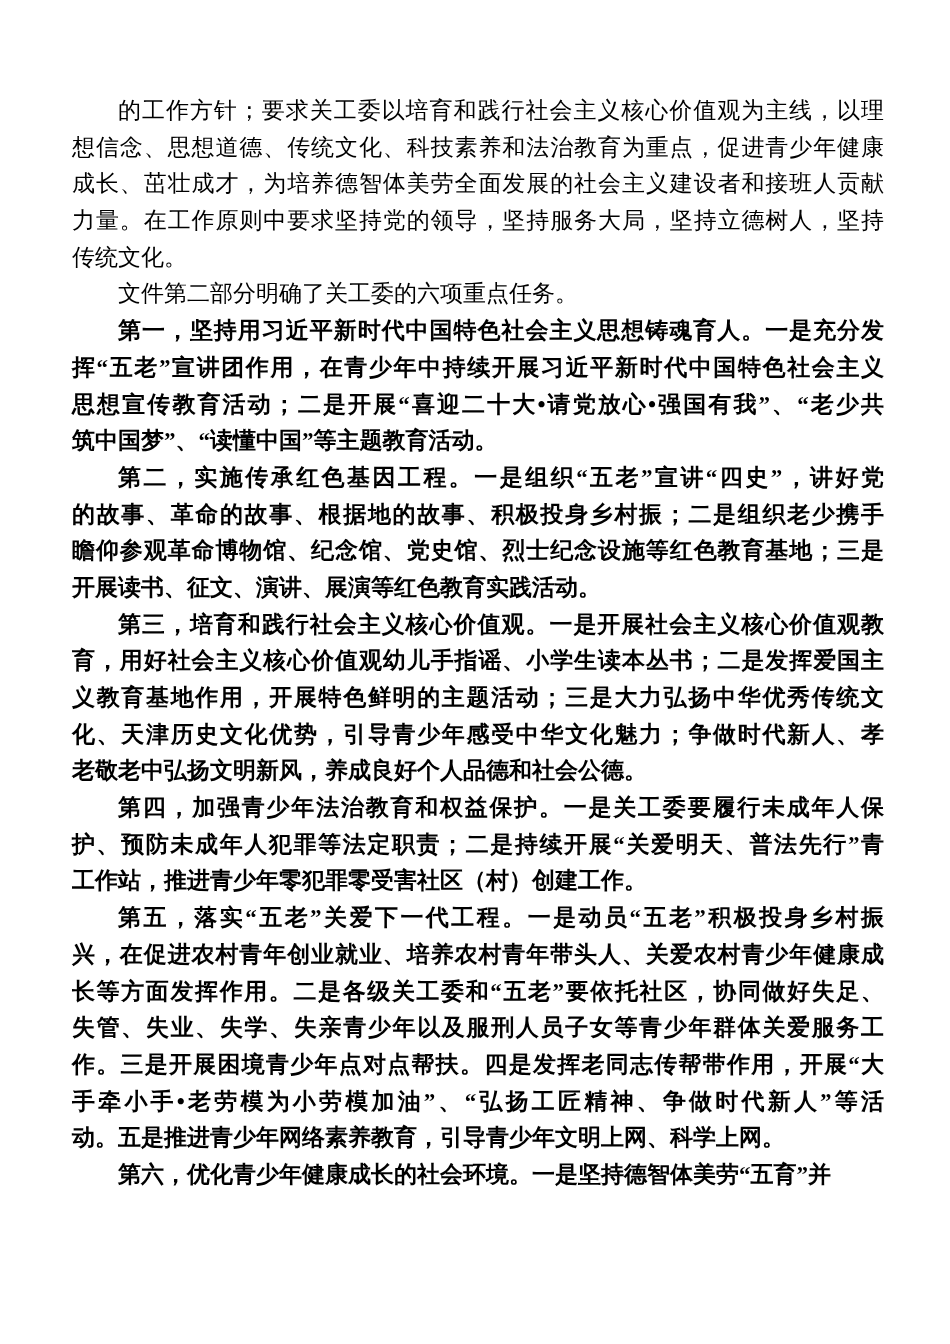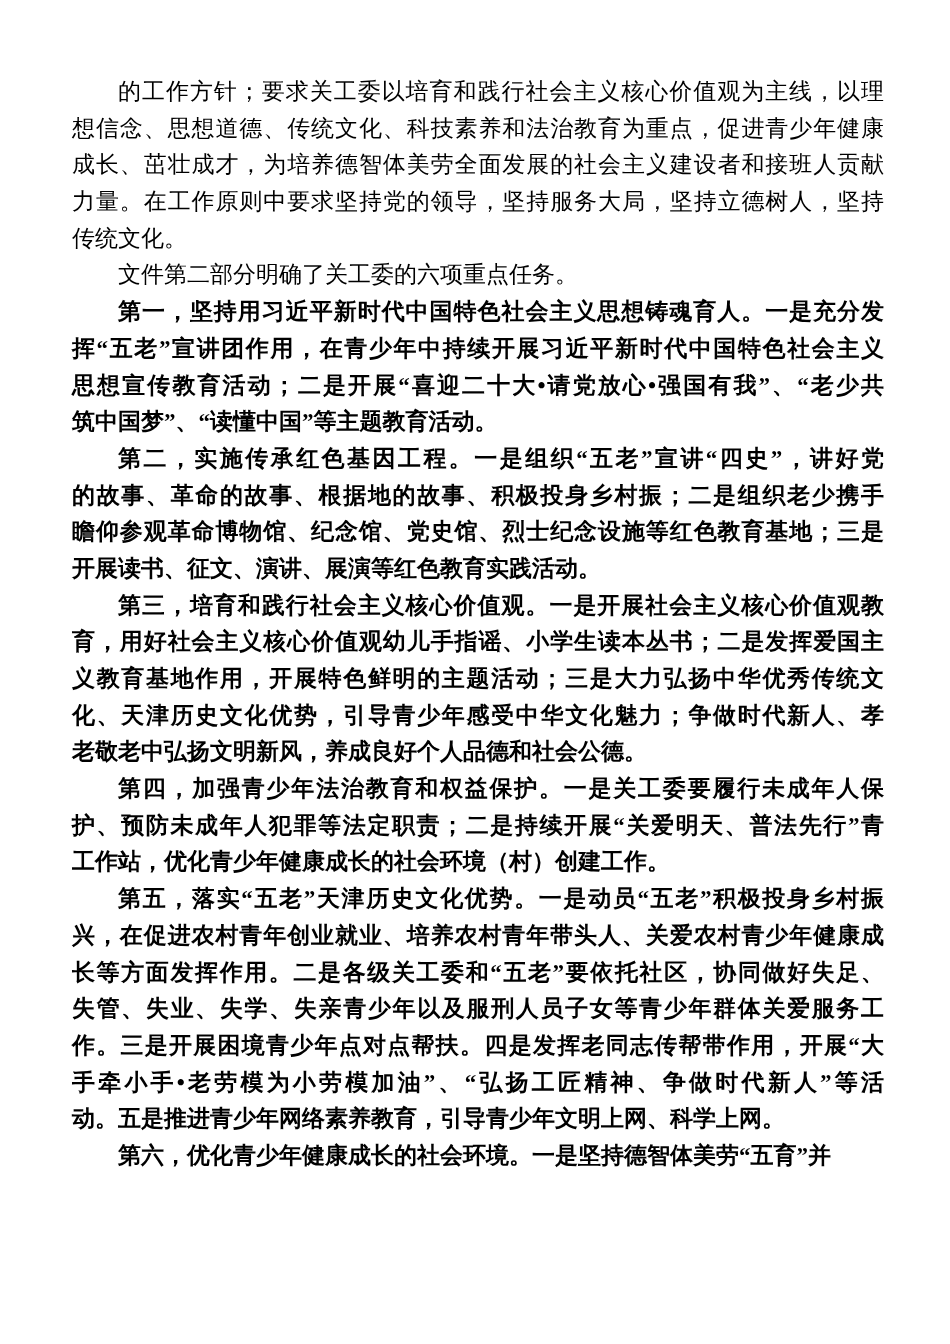--- a/index.html
+++ b/index.html
@@ -10,21 +10,21 @@
   body {
     position: relative;
     width: 950px;
     height: 1344px;
     overflow: hidden;
     font-family: "Liberation Serif", serif;
   }
   .page {
     position: absolute;
     left: 72px;
-    top: 74px;
+    top: 93px;
     width: 812px;
     color: #000000;
   }
   .para {
     margin: 0;
     padding: 0;
   }
   .para.normal .line { font-weight: 400; }
   .para.bold .line   { font-weight: 700; }
   .line {
@@ -67,24 +67,24 @@
     <div class="para bold">
       <div class="line first">第三，培育和践行社会主义核心价值观。一是开展社会主义核心价值观教</div>
       <div class="line">育，用好社会主义核心价值观幼儿手指谣、小学生读本丛书；二是发挥爱国主</div>
       <div class="line">义教育基地作用，开展特色鲜明的主题活动；三是大力弘扬中华优秀传统文</div>
       <div class="line">化、天津历史文化优势，引导青少年感受中华文化魅力；争做时代新人、孝</div>
       <div class="line last">老敬老中弘扬文明新风，养成良好个人品德和社会公德。</div>
     </div>
     <div class="para bold">
       <div class="line first">第四，加强青少年法治教育和权益保护。一是关工委要履行未成年人保</div>
       <div class="line">护、预防未成年人犯罪等法定职责；二是持续开展“关爱明天、普法先行”青</div>
-      <div class="line last">工作站，优化青少年健康成长的社会环境（村）创建工作。</div>
+      <div class="line last">工作站，推进青少年零犯罪零受害社区（村）创建工作。</div>
     </div>
     <div class="para bold">
-      <div class="line first">第五，落实“五老”天津历史文化优势。一是动员“五老”积极投身乡村振</div>
+      <div class="line first">第五，落实“五老”关爱下一代工程。一是动员“五老”积极投身乡村振</div>
       <div class="line">兴，在促进农村青年创业就业、培养农村青年带头人、关爱农村青少年健康成</div>
       <div class="line">长等方面发挥作用。二是各级关工委和“五老”要依托社区，协同做好失足、</div>
       <div class="line">失管、失业、失学、失亲青少年以及服刑人员子女等青少年群体关爱服务工</div>
       <div class="line">作。三是开展困境青少年点对点帮扶。四是发挥老同志传帮带作用，开展“大</div>
       <div class="line">手牵小手•老劳模为小劳模加油”、“弘扬工匠精神、争做时代新人”等活</div>
       <div class="line last">动。五是推进青少年网络素养教育，引导青少年文明上网、科学上网。</div>
     </div>
     <div class="para bold">
       <div class="line first last">第六，优化青少年健康成长的社会环境。一是坚持德智体美劳“五育”并</div>
     </div>

